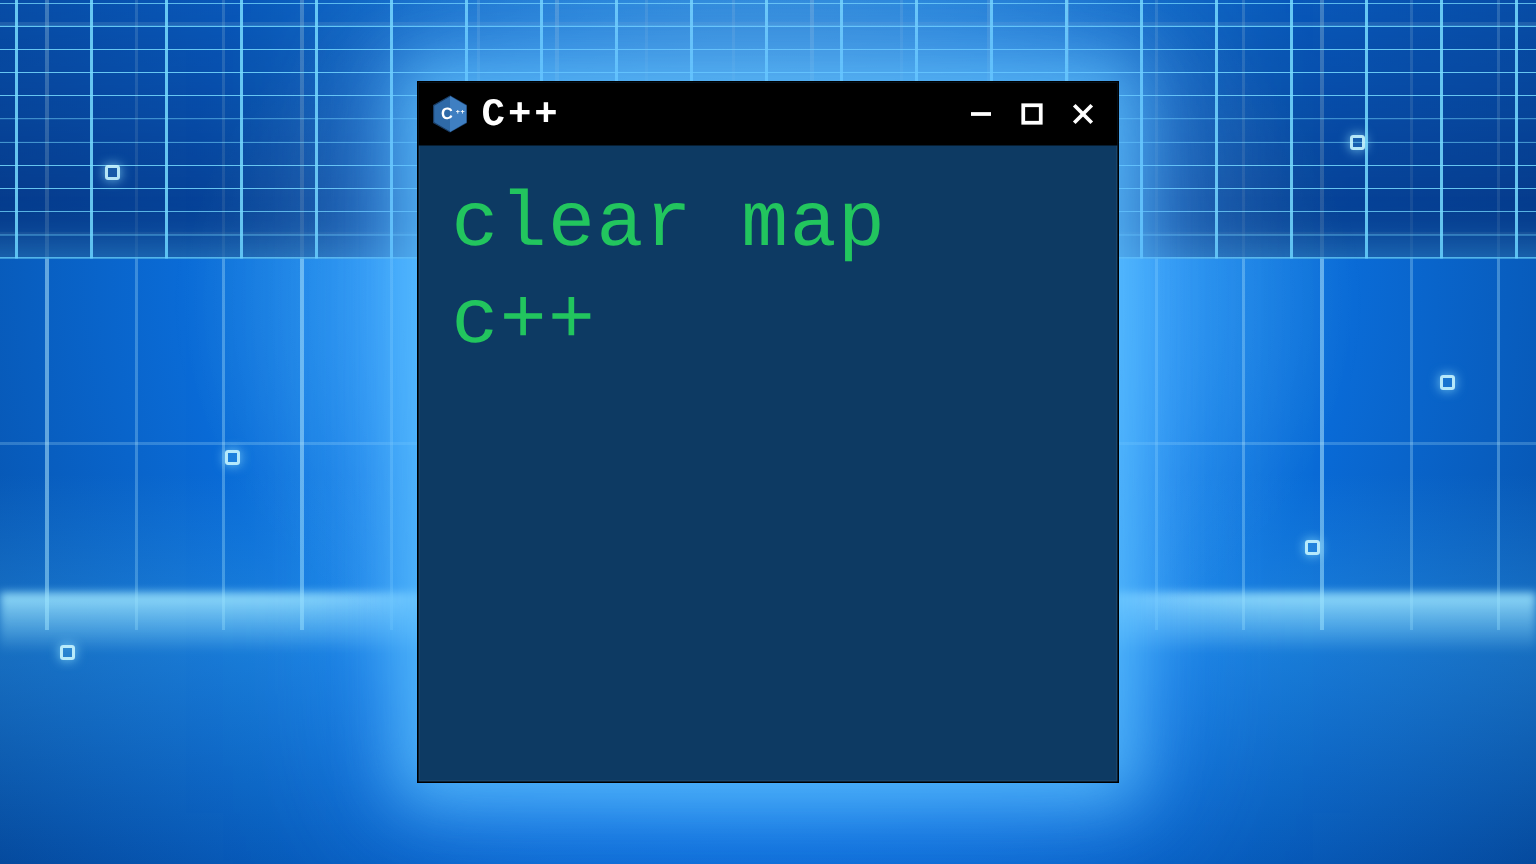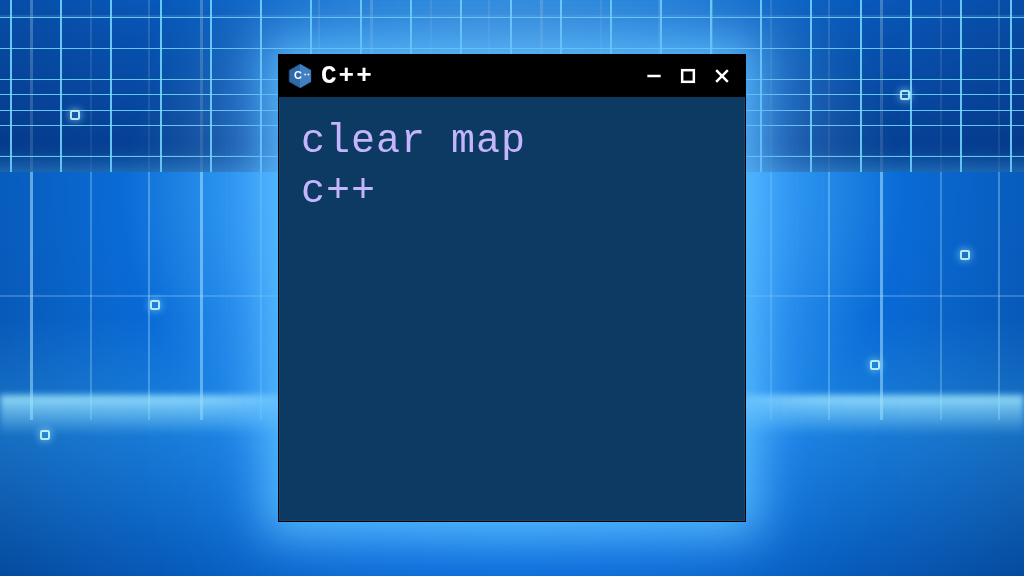--- a/index.html
+++ b/index.html
@@ -126,23 +126,23 @@
   .ctl {
     width: 26px; height: 26px;
     display:flex; align-items:center; justify-content:center;
     color:#fff; cursor:pointer;
   }
   .ctl svg { stroke:#fff; stroke-width:3; fill:none; }
 
   .term-body {
     flex: 1 1 auto;
     padding: 20px 22px;
-    color: #c4b5fd;
+    color: #22c55e;
     font-family: "Consolas","Courier New",monospace;
-    font-size: 40px;
+    font-size: 52px;
     line-height: 1.25;
     letter-spacing: 1px;
     white-space: pre-wrap;
   }
 </style>
 </head>
 <body>
 
 <div class="bg">
   <div class="horizon-glow"></div>

